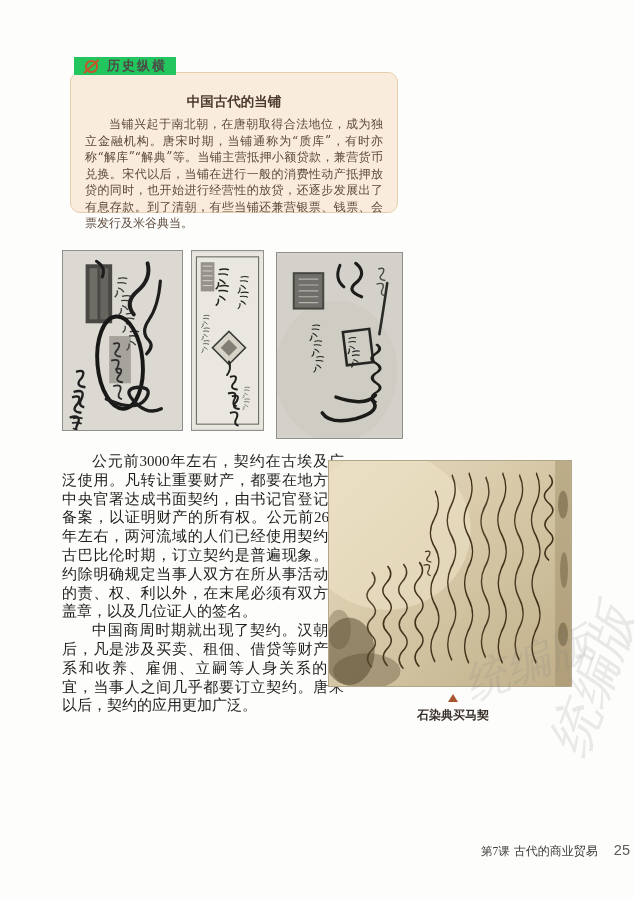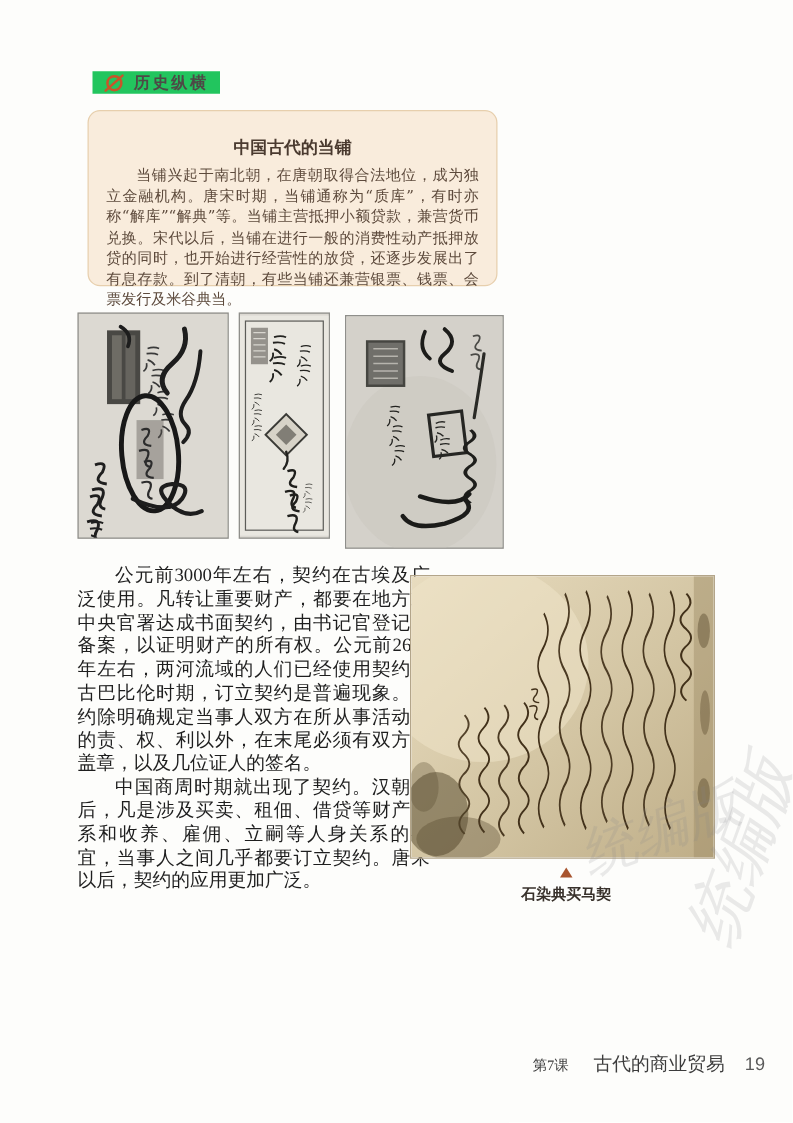--- a/index.html
+++ b/index.html
@@ -5,21 +5,21 @@
   html,body{margin:0;padding:0;background:#ffffff;}
   .page{position:relative;width:634px;height:898px;background:#fdfdfb;overflow:hidden;
         font-family:"Liberation Serif",serif;}
 
   
   .hist-label{position:absolute;left:74px;top:57px;display:flex;align-items:center;gap:7px;
               background:#22c55e;padding:0 9px;z-index:2;}
   .hist-label .txt{font-family:"Liberation Sans",sans-serif;font-size:13px;font-weight:bold;
                    color:#4d4a46;letter-spacing:2px;}
   .hist-box{position:absolute;left:70px;top:72px;width:328px;height:141px;background:#f9ecdc;
-            border:1px solid #e7cfad;border-radius:10px;box-sizing:border-box;padding:20px 14px 0;margin-top:16px;}
+            border:1px solid #e7cfad;border-radius:10px;box-sizing:border-box;padding:20px 14px 0;}
   .hist-box .title{text-align:center;font-size:13.5px;font-weight:bold;color:#4a3a2f;
                    font-family:"DejaVu Serif",serif;margin:0 0 5px 0;}
   .hist-box .body{font-size:12px;line-height:16.5px;color:#5d4a3c;text-align:justify;
                   text-indent:2em;font-family:"DejaVu Serif",serif;margin:0;}
 
   
   .note{position:absolute;box-sizing:border-box;border:1px solid #8f8f8b;background:#dcd9d2;}
   .note svg{display:block;width:100%;height:100%;}
   .note1{left:62px;top:250px;width:121px;height:181px;}
   .note2{left:191px;top:250px;width:73px;height:181px;}
@@ -51,23 +51,23 @@
   .cap-body{margin:4px 0 0 0;font-size:11px;line-height:15px;color:#453c34;text-align:justify;
             text-indent:2em;font-family:"DejaVu Serif",serif;}
 
   
   .watermark{position:absolute;color:#85858a;opacity:0.16;font-family:"DejaVu Serif",serif;
              font-style:italic;pointer-events:none;white-space:nowrap;}
   .wm1{left:462px;top:634px;font-size:44px;transform:rotate(-20deg);}
   .wm2{left:534px;top:742px;font-size:52px;transform:rotate(-70deg);transform-origin:left top;}
 
   
-  .footer{position:absolute;right:22px;top:842px;display:flex;align-items:baseline;}
+  .footer{position:absolute;right:4px;top:842px;display:flex;align-items:baseline;}
   .footer .lesson{font-size:11.5px;color:#3c3c3c;}
-  .footer .chapter{font-size:15px;color:#3c3c3c;margin-left:20px;}
+  .footer .chapter{font-size:12px;color:#3c3c3c;margin-left:4px;}
   .footer .pagenum{font-size:14.5px;color:#5a5a5a;margin-left:16px;
                    font-family:"Liberation Sans",sans-serif;}
 </style>
 </head>
 <body>
 
 <svg width="0" height="0" style="position:absolute" aria-hidden="true">
   <defs>
     <path id="wg-col" fill="none" d="M3,0 q7,8 -1,16 q-8,8 1,16 q8,8 -1,16 q-7,8 1,16 q8,8 -1,16 q-7,8 1,16"></path>
     <path id="wg-glyph" fill="none" d="M1,2 q9,-3 5,5 q-7,7 3,8 m-10,4 q10,-3 7,5 q-4,7 2,8"></path>
@@ -208,16 +208,16 @@
       <span class="cap-title">石染典买马契</span>
     </div>
   </div>
 
   <div class="watermark wm1">统编版</div>
   <div class="watermark wm2">统编版</div>
 
   <div class="footer">
     <span class="lesson">第7课</span>
     <span class="chapter">古代的商业贸易</span>
-    <span class="pagenum">19</span>
+    <span class="pagenum">25</span>
   </div>
 
 </div>
 
 </body></html>

